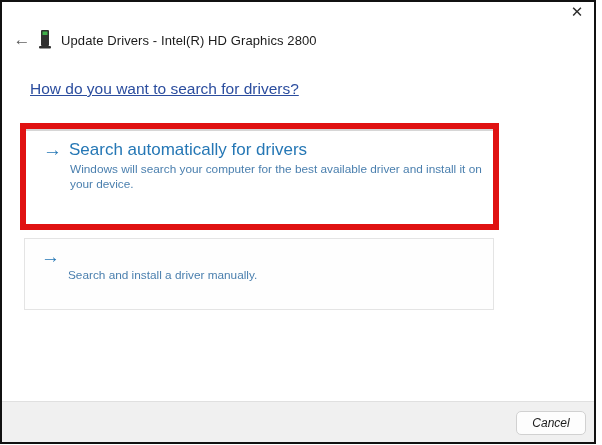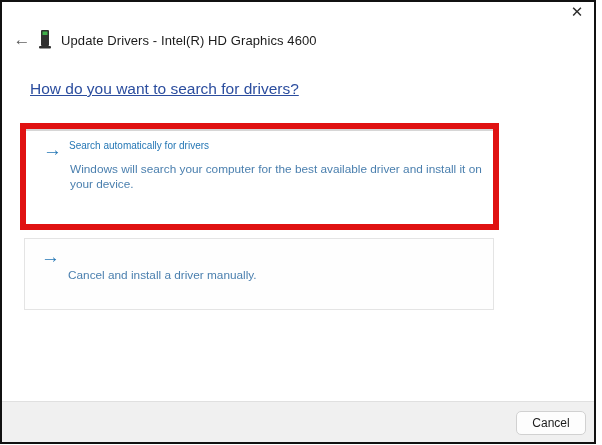--- a/index.html
+++ b/index.html
@@ -104,21 +104,21 @@
     left: 16px;
     top: 10px;
     font-size: 19px;
     line-height: 19px;
     color: var(--link-blue, #2577b5);
   }
   .cmdlink .cmd-title {
     position: absolute;
     left: 42px;
     top: 10px;
-    font-size: 10px;
+    font-size: 17px;
     color: var(--link-blue, #2577b5);
   }
   .cmdlink .cmd-desc {
     position: absolute;
     left: 43px;
     top: 32px;
     width: 412px;
     font-size: 11.8px;
     line-height: 15px;
     color: var(--desc-blue, #4a7fae);
@@ -156,55 +156,56 @@
     background: #fdfdfd;
     border: 1px solid #d1d1d1;
     border-radius: 5px;
     font-family: "Liberation Sans", "DejaVu Sans", sans-serif;
     font-size: 12px;
     color: #1b1b1b;
     display: flex;
     align-items: center;
     justify-content: center;
     cursor: pointer;
+    font-style: italic;
   }
 </style>
 </head>
 <body>
 
 <div class="canvas">
   <div class="window">
 
     <div class="close-btn">✕</div>
 
     <div class="header-row">
       <div class="back-arrow">←</div>
       <span class="device-icon">
         <svg width="14" height="22" viewBox="0 0 14 22">
           <rect x="3" y="1" width="8" height="16" rx="1" fill="#2f2f2f"></rect>
           <rect x="4.5" y="2.5" width="5" height="3.5" fill="#3fae49"></rect>
           <rect x="1" y="17" width="12" height="2.5" rx="1" fill="#2f2f2f"></rect>
         </svg>
       </span>
-      <span class="window-title">Update Drivers - Intel(R) HD Graphics 4600</span>
+      <span class="window-title">Update Drivers - Intel(R) HD Graphics 2800</span>
     </div>
 
     <div class="heading">How do you want to search for drivers?</div>
 
     <div class="highlight-box">
       <div class="cmdlink-inner cmdlink">
         <span class="arrow">→</span>
         <span class="cmd-title">Search automatically for drivers</span>
         <span class="cmd-desc">Windows will search your computer for the best available driver and install it on your device.</span>
       </div>
     </div>
 
     <div class="option2 cmdlink">
       <span class="arrow">→</span>
-      <span class="cmd-desc">Cancel and install a driver manually.</span>
+      <span class="cmd-desc">Search and install a driver manually.</span>
     </div>
 
     <div class="footer">
       <button class="cancel-btn">Cancel</button>
     </div>
 
   </div>
 </div>
 
 </body></html>

